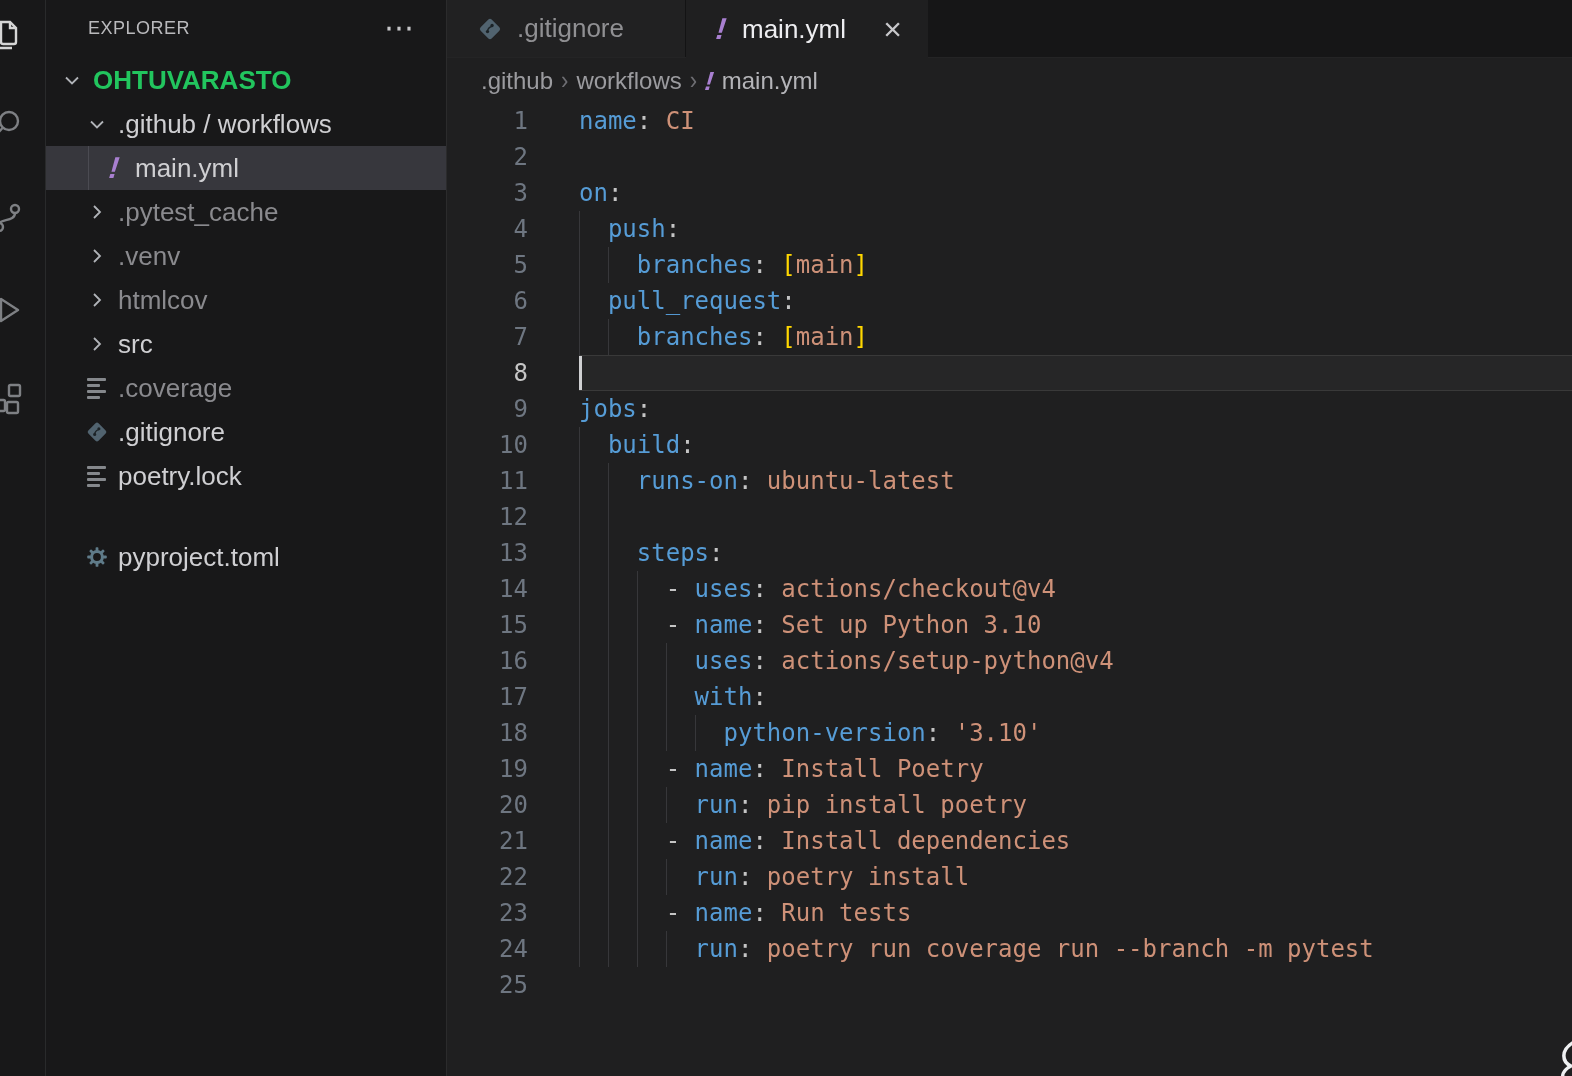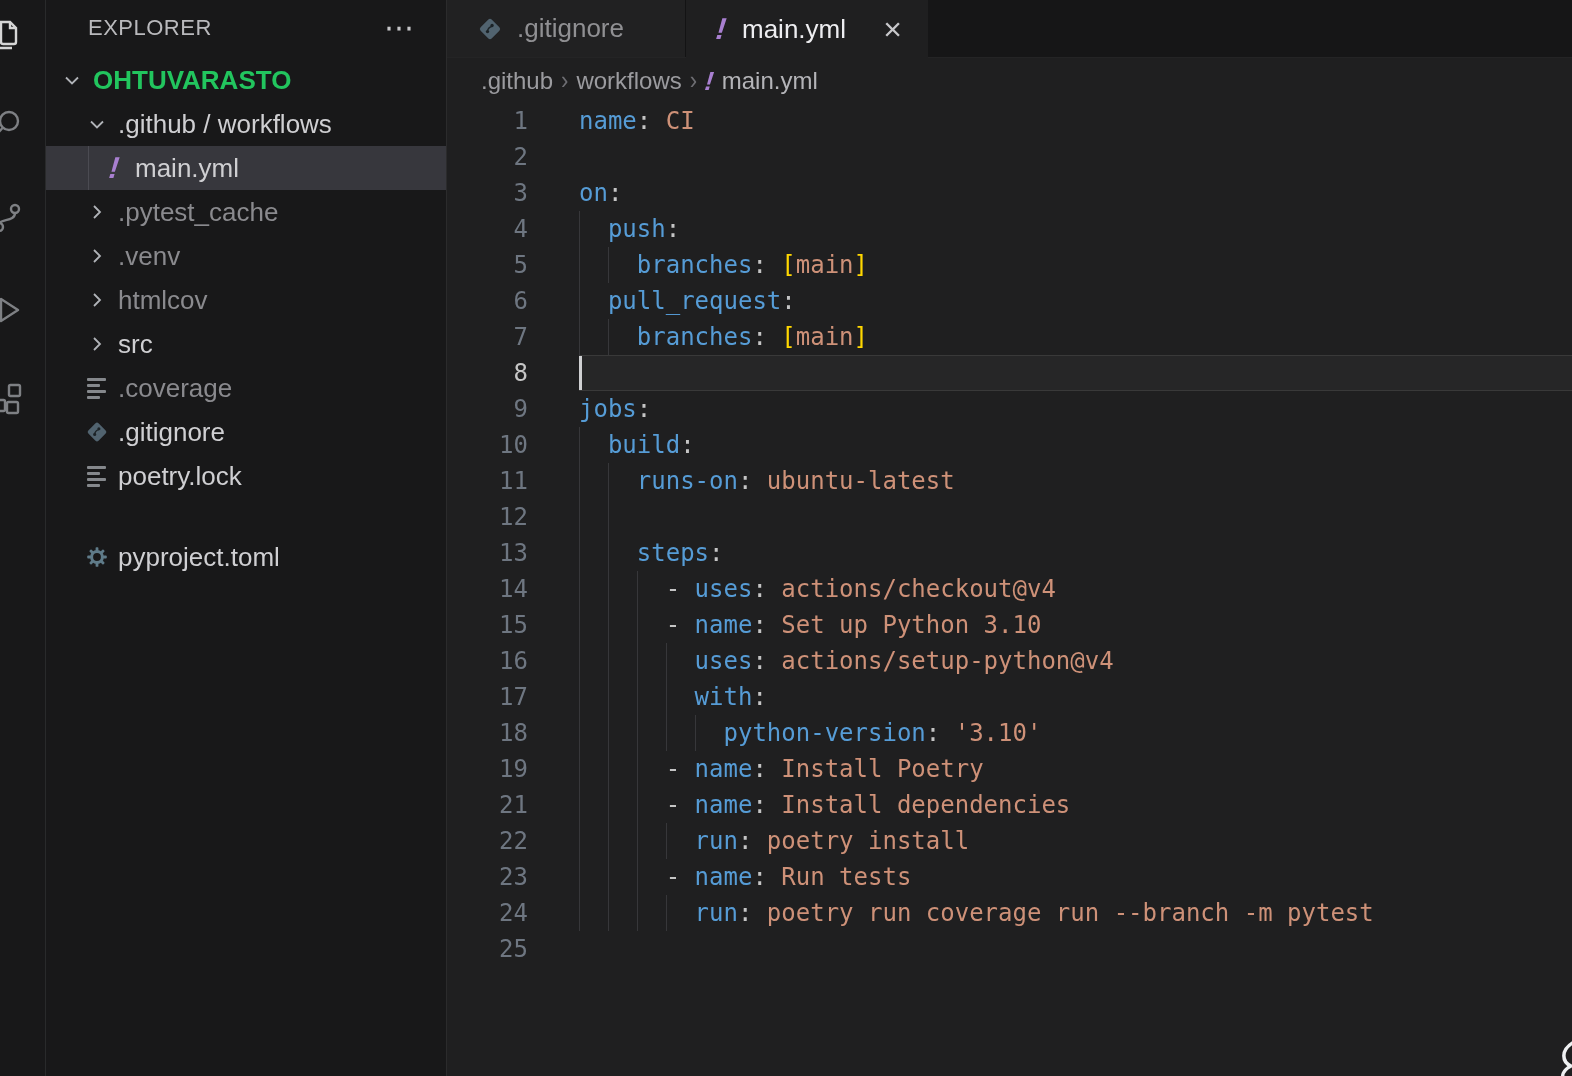--- a/index.html
+++ b/index.html
@@ -16,21 +16,21 @@
   }
   .ab-icon{position:absolute;left:-16px;width:44px;height:44px;color:#7e8084;}
   .ab-icon.active{color:#d6d6d6;}
   .ab-icon svg{width:44px;height:44px;stroke:currentColor;fill:none;stroke-width:2.4;}
   
   .sidebar{
     position:absolute;left:46px;top:0;width:400px;height:100%;
     background:#181819;border-right:1px solid #2b2b2c;z-index:4;
   }
   .sidebar-header{height:56px;display:flex;align-items:center;}
-  .sidebar-title{padding-left:42px;font-size:22px;letter-spacing:.5px;color:#b9b9bc;}
+  .sidebar-title{padding-left:42px;font-size:18px;letter-spacing:.5px;color:#b9b9bc;}
   .sidebar-more{margin-left:auto;margin-right:32px;font-size:30px;color:#c6c6c9;line-height:1;cursor:default;}
   .tree{padding-top:2px;}
   .trow{height:44px;display:flex;align-items:center;position:relative;font-size:26px;color:#cfcfd2;cursor:default;}
   .trow.sect{font-weight:700;color:#22c55e;}
   .trow.dim .tlabel{color:#8a8a8e;}
   .trow.sel{background:#37373d;}
   .trow .ticon{width:26px;height:28px;margin-right:8px;display:flex;align-items:center;justify-content:center;flex:none;color:#b0b3b8;}
   .trow .ticon svg{width:24px;height:24px;}
   .tree-guide{position:absolute;left:42px;top:0;bottom:0;width:1px;background:#4b4b52;}
   .excl{color:var(--c-yaml,#a87fd0);font-weight:700;font-style:italic;transform:skewX(-6deg);display:inline-block;}
@@ -254,20 +254,21 @@
         <div class="cl"><span class="ln">10</span><span class="lc"><i class="g" style="left: 0ch;"></i><span class="tk-w">  </span><span class="tk-k">build</span><span class="tk-p">:</span></span></div>
         <div class="cl"><span class="ln">11</span><span class="lc"><i class="g" style="left: 0ch;"></i><i class="g" style="left: 2ch;"></i><span class="tk-w">    </span><span class="tk-k">runs-on</span><span class="tk-p">:</span><span class="tk-w"> </span><span class="tk-v">ubuntu-latest</span></span></div>
         <div class="cl"><span class="ln">12</span><span class="lc"><i class="g" style="left: 0ch;"></i><i class="g" style="left: 2ch;"></i></span></div>
         <div class="cl"><span class="ln">13</span><span class="lc"><i class="g" style="left: 0ch;"></i><i class="g" style="left: 2ch;"></i><span class="tk-w">    </span><span class="tk-k">steps</span><span class="tk-p">:</span></span></div>
         <div class="cl"><span class="ln">14</span><span class="lc"><i class="g" style="left: 0ch;"></i><i class="g" style="left: 2ch;"></i><i class="g" style="left: 4ch;"></i><span class="tk-w">      </span><span class="tk-p">-</span><span class="tk-w"> </span><span class="tk-k">uses</span><span class="tk-p">:</span><span class="tk-w"> </span><span class="tk-v">actions/checkout@v4</span></span></div>
         <div class="cl"><span class="ln">15</span><span class="lc"><i class="g" style="left: 0ch;"></i><i class="g" style="left: 2ch;"></i><i class="g" style="left: 4ch;"></i><span class="tk-w">      </span><span class="tk-p">-</span><span class="tk-w"> </span><span class="tk-k">name</span><span class="tk-p">:</span><span class="tk-w"> </span><span class="tk-v">Set up Python 3.10</span></span></div>
         <div class="cl"><span class="ln">16</span><span class="lc"><i class="g" style="left: 0ch;"></i><i class="g" style="left: 2ch;"></i><i class="g" style="left: 4ch;"></i><i class="g" style="left: 6ch;"></i><span class="tk-w">        </span><span class="tk-k">uses</span><span class="tk-p">:</span><span class="tk-w"> </span><span class="tk-v">actions/setup-python@v4</span></span></div>
         <div class="cl"><span class="ln">17</span><span class="lc"><i class="g" style="left: 0ch;"></i><i class="g" style="left: 2ch;"></i><i class="g" style="left: 4ch;"></i><i class="g" style="left: 6ch;"></i><span class="tk-w">        </span><span class="tk-k">with</span><span class="tk-p">:</span></span></div>
         <div class="cl"><span class="ln">18</span><span class="lc"><i class="g" style="left: 0ch;"></i><i class="g" style="left: 2ch;"></i><i class="g" style="left: 4ch;"></i><i class="g" style="left: 6ch;"></i><i class="g" style="left: 8ch;"></i><span class="tk-w">          </span><span class="tk-k">python-version</span><span class="tk-p">:</span><span class="tk-w"> </span><span class="tk-v">'3.10'</span></span></div>
         <div class="cl"><span class="ln">19</span><span class="lc"><i class="g" style="left: 0ch;"></i><i class="g" style="left: 2ch;"></i><i class="g" style="left: 4ch;"></i><span class="tk-w">      </span><span class="tk-p">-</span><span class="tk-w"> </span><span class="tk-k">name</span><span class="tk-p">:</span><span class="tk-w"> </span><span class="tk-v">Install Poetry</span></span></div>
+        <div class="cl"><span class="ln">20</span><span class="lc"><i class="g" style="left: 0ch;"></i><i class="g" style="left: 2ch;"></i><i class="g" style="left: 4ch;"></i><i class="g" style="left: 6ch;"></i><span class="tk-w">        </span><span class="tk-k">run</span><span class="tk-p">:</span><span class="tk-w"> </span><span class="tk-v">pip install poetry</span></span></div>
         <div class="cl"><span class="ln">21</span><span class="lc"><i class="g" style="left: 0ch;"></i><i class="g" style="left: 2ch;"></i><i class="g" style="left: 4ch;"></i><span class="tk-w">      </span><span class="tk-p">-</span><span class="tk-w"> </span><span class="tk-k">name</span><span class="tk-p">:</span><span class="tk-w"> </span><span class="tk-v">Install dependencies</span></span></div>
         <div class="cl"><span class="ln">22</span><span class="lc"><i class="g" style="left: 0ch;"></i><i class="g" style="left: 2ch;"></i><i class="g" style="left: 4ch;"></i><i class="g" style="left: 6ch;"></i><span class="tk-w">        </span><span class="tk-k">run</span><span class="tk-p">:</span><span class="tk-w"> </span><span class="tk-v">poetry install</span></span></div>
         <div class="cl"><span class="ln">23</span><span class="lc"><i class="g" style="left: 0ch;"></i><i class="g" style="left: 2ch;"></i><i class="g" style="left: 4ch;"></i><span class="tk-w">      </span><span class="tk-p">-</span><span class="tk-w"> </span><span class="tk-k">name</span><span class="tk-p">:</span><span class="tk-w"> </span><span class="tk-v">Run tests</span></span></div>
         <div class="cl"><span class="ln">24</span><span class="lc"><i class="g" style="left: 0ch;"></i><i class="g" style="left: 2ch;"></i><i class="g" style="left: 4ch;"></i><i class="g" style="left: 6ch;"></i><span class="tk-w">        </span><span class="tk-k">run</span><span class="tk-p">:</span><span class="tk-w"> </span><span class="tk-v">poetry run coverage run --branch -m pytest</span></span></div>
         <div class="cl"><span class="ln">25</span><span class="lc"></span></div>
       </div>
   </div>
 </div>
 
 <svg class="corner-artifact" viewBox="0 0 26 46">

